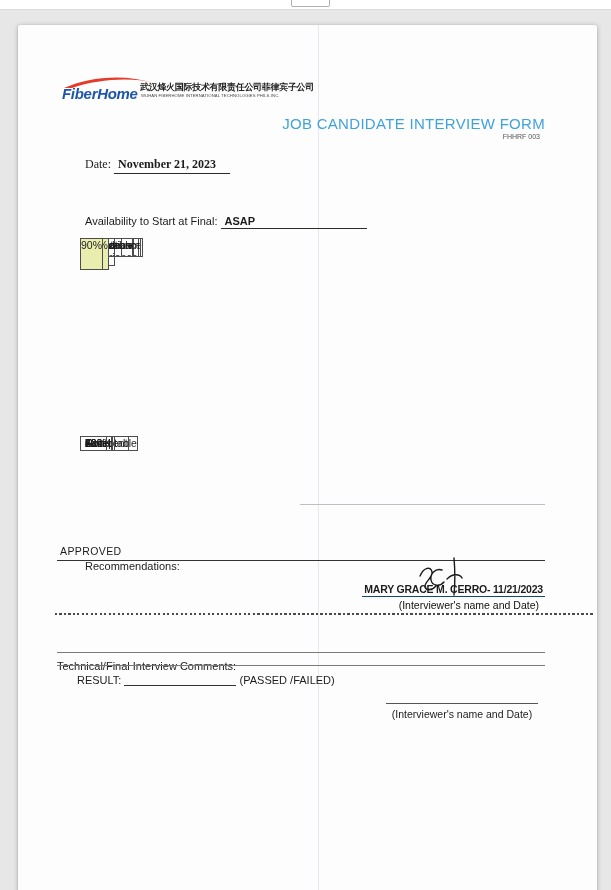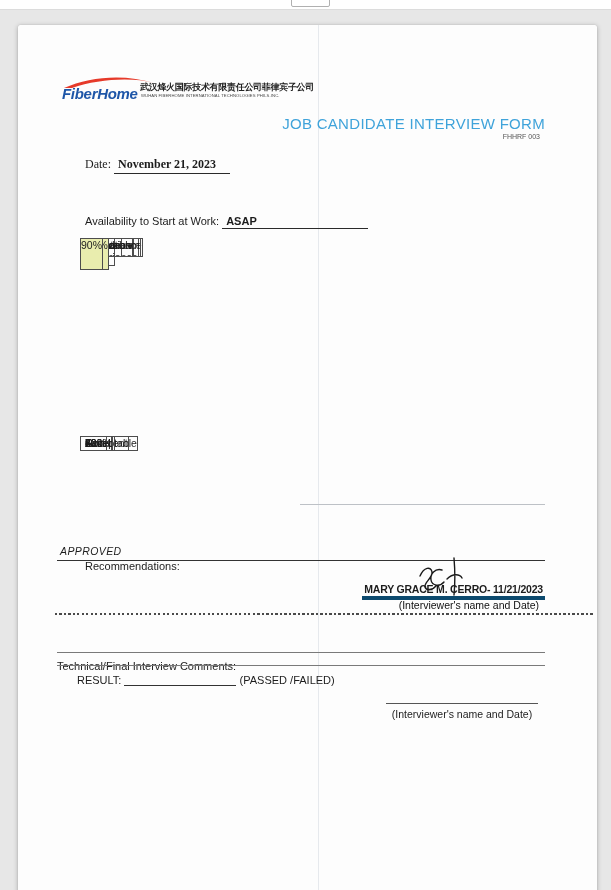--- a/index.html
+++ b/index.html
@@ -46,25 +46,25 @@
   .score-table td.num{text-align:center;}
   .score-table tr.total td{background:var(--total-highlight);height:32px;vertical-align:bottom;padding-bottom:2px;}
   .notes-cell{vertical-align:top;padding:8px 5px 0 6px;font-size:10.5px;line-height:1.36;text-align:left;}
   .red{color:var(--note-red);}
 
   
   .rating-table{left:62px;top:411px;width:205px;}
   .rating-table td{height:15px;padding-left:4px;}
 
   .recommend{left:67px;top:487px;font-size:11px;margin-top:48px;}
-  .approved{left:39px;top:520px;width:488px;border-bottom:1px solid #333;font-size:10.5px;letter-spacing:.4px;padding:0 0 3px 3px;font-style:italic;}
+  .approved{left:39px;top:520px;width:488px;border-bottom:1px solid #333;font-size:10.5px;letter-spacing:.4px;padding:0 0 3px 3px;}
 
   
   .sig{left:388px;top:531px;}
-  .sig-name{right:52px;top:558px;font-size:10.5px;font-weight:bold;letter-spacing:-.2px;border-bottom:4px solid #0c4a6e;padding:0 2px 1px 2px;white-space:nowrap;}
+  .sig-name{right:52px;top:558px;font-size:10.5px;font-weight:bold;letter-spacing:-.2px;border-bottom:1px solid #0c4a6e;padding:0 2px 1px 2px;white-space:nowrap;}
   .sig-caption{right:58px;top:574px;font-size:10.5px;color:#111;}
   .dashed{left:37px;top:588px;width:538px;height:2px;
           background:repeating-linear-gradient(90deg,#4a4a4a 0 2px,transparent 2px 4.5px);}
 
   .tech-label{left:39px;top:635px;font-size:11px;}
   .hline1{left:39px;top:627px;width:488px;height:1px;background:#7a7a7a;}
   .hline2{left:39px;top:640px;width:488px;height:1px;background:#7a7a7a;}
   .result-row{left:39px;top:649px;padding-left:20px;}
   .result-blank{display:inline-block;width:112px;border-bottom:1px solid #333;height:12px;vertical-align:bottom;}
   .final-line{left:368px;top:678px;width:152px;height:1px;background:#555;}
@@ -92,21 +92,21 @@
   <div class="title">JOB CANDIDATE INTERVIEW FORM</div>
   <div class="form-code">FHHRF 003</div>
 
   <div class="row date-row">
     <span>Date:</span>
     <span class="fill w-date">November 21, 2023</span>
   </div>
 
 
   <div class="row avail-row">
-    <span>Availability to Start at Work:</span>
+    <span>Availability to Start at Final:</span>
     <span class="fill w-avail">ASAP</span>
   </div>
 
   <table class="score-table">
     <colgroup>
         <col style="width:78px">
         <col style="width:55px">
         <col style="width:43px">
         <col style="width:284px">
       </colgroup>

